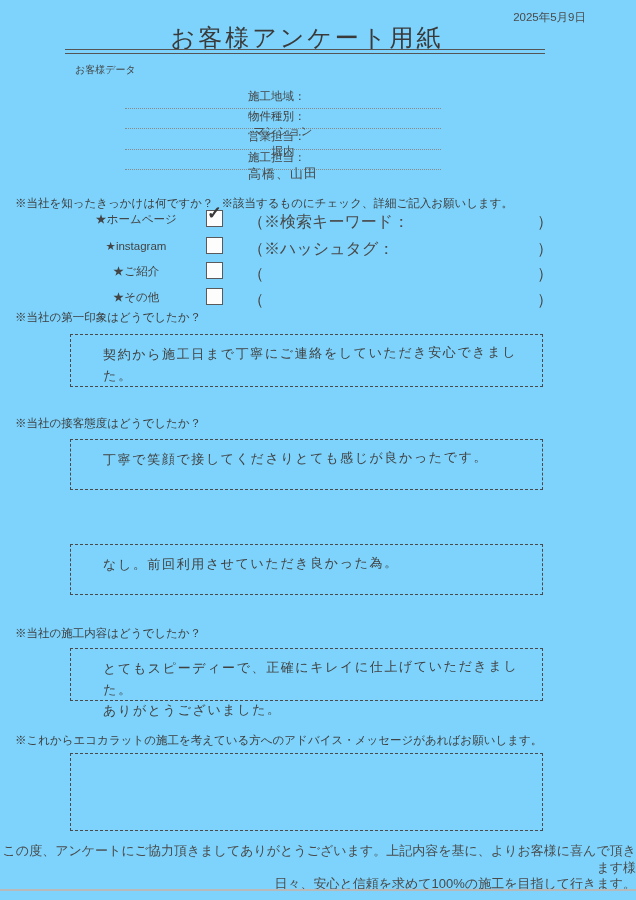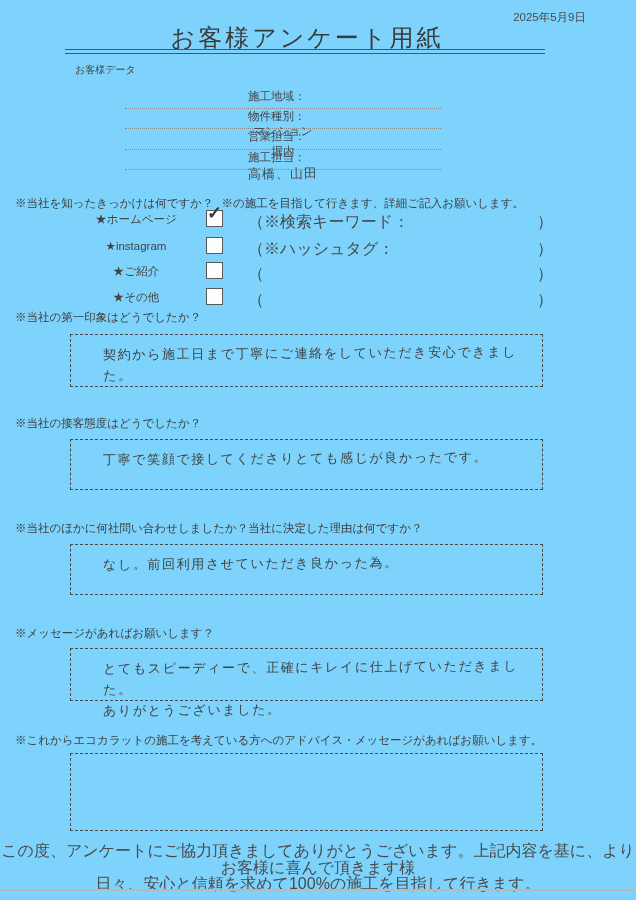--- a/index.html
+++ b/index.html
@@ -38,22 +38,22 @@
 
   .answer-box { left:70px; width:473px;
                 border:1.6px dashed #4a4a4a; background:transparent;
                 box-sizing:border-box; padding:9px 14px 0 32px; }
   .handwrite { font-family:"DejaVu Sans", sans-serif; font-size:13px;
                line-height:21px; letter-spacing:1.6px; color:#414141;
                transform:rotate(-0.4deg); transform-origin:left top; }
   .hand-sm { font-family:"DejaVu Sans", sans-serif; letter-spacing:1px;
              transform:rotate(-1deg); font-size:13px; }
 
-  .footer { top:843px; left:0; width:636px; text-align:center;
-            font-size:16px; line-height:16.5px; color:#4a4a4a; }
+  .footer { top:843px; left:0; width:636px; text-align:right;
+            font-size:13px; line-height:16.5px; color:#4a4a4a; }
   .bottom-rule { top:889px; left:0; width:636px; height:2px; background:#b9b9b9; }
 </style>
 </head>
 <body>
 
 <div class="page">
 
   <div class="abs date">2025年5月9日</div>
   <div class="abs title">お客様アンケート用紙</div>
   <div class="abs title-rule"></div>
@@ -73,21 +73,21 @@
       <span class="tbl-value">堀内</span>
     </div>
     <div class="tbl-row">
       <span class="tbl-label">施工担当：</span>
       <span class="tbl-value hand-sm">高橋、山田</span>
     </div>
   </div>
 
   <div class="abs q-header" style="top:196px">
     <span>※当社を知ったきっかけは何ですか？</span>
-    <span>※の施工を目指して行きます、詳細ご記入お願いします。</span>
+    <span>※該当するものにチェック、詳細ご記入お願いします。</span>
   </div>
 
   <div class="abs opt-row" style="top:210px">
     <span class="opt-label">★ホームページ</span>
     <span class="opt-check">
         <span class="glyph">✓</span>
       </span>
     <span class="opt-detail">
       <span>（※検索キーワード：</span>
       <span class="detail-space"></span>
@@ -138,29 +138,26 @@
     <span>※当社の第一印象はどうでしたか？</span>
   </div>
 
   <div class="abs q-header" style="top:416px">
     <span>※当社の接客態度はどうでしたか？</span>
   </div>
   <div class="abs answer-box" style="top:439px;height:51px">
     <div class="handwrite">丁寧で笑顔で接してくださりとても感じが良かったです。</div>
   </div>
 
-  <div class="abs q-header" style="top:521px">
-    <span>※当社のほかに何社問い合わせしましたか？当社に決定した理由は何ですか？</span>
-  </div>
   <div class="abs answer-box" style="top:544px;height:51px">
     <div class="handwrite">なし。前回利用させていただき良かった為。</div>
   </div>
 
   <div class="abs q-header" style="top:626px">
-    <span>※メッセージがあればお願いします？</span>
+    <span>※当社の施工内容はどうでしたか？</span>
   </div>
   <div class="abs answer-box" style="top:648px;height:53px">
     <div class="handwrite">とてもスピーディーで、正確にキレイに仕上げていただきました。</div>
     <div class="handwrite">ありがとうございました。</div>
   </div>
 
   <div class="abs q-header" style="top:733px">
     <span>※これからエコカラットの施工を考えている方へのアドバイス・メッセージがあればお願いします。</span>
   </div>
   <div class="abs answer-box" style="top:753px;height:78px"></div>

